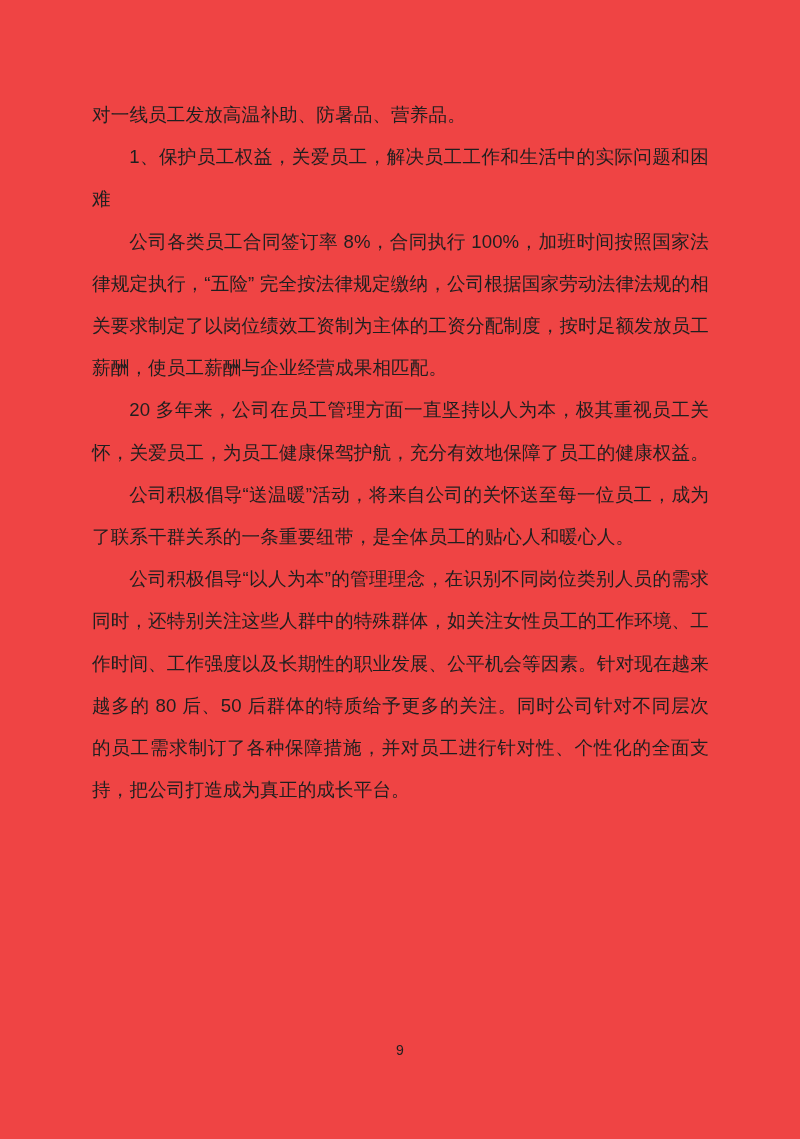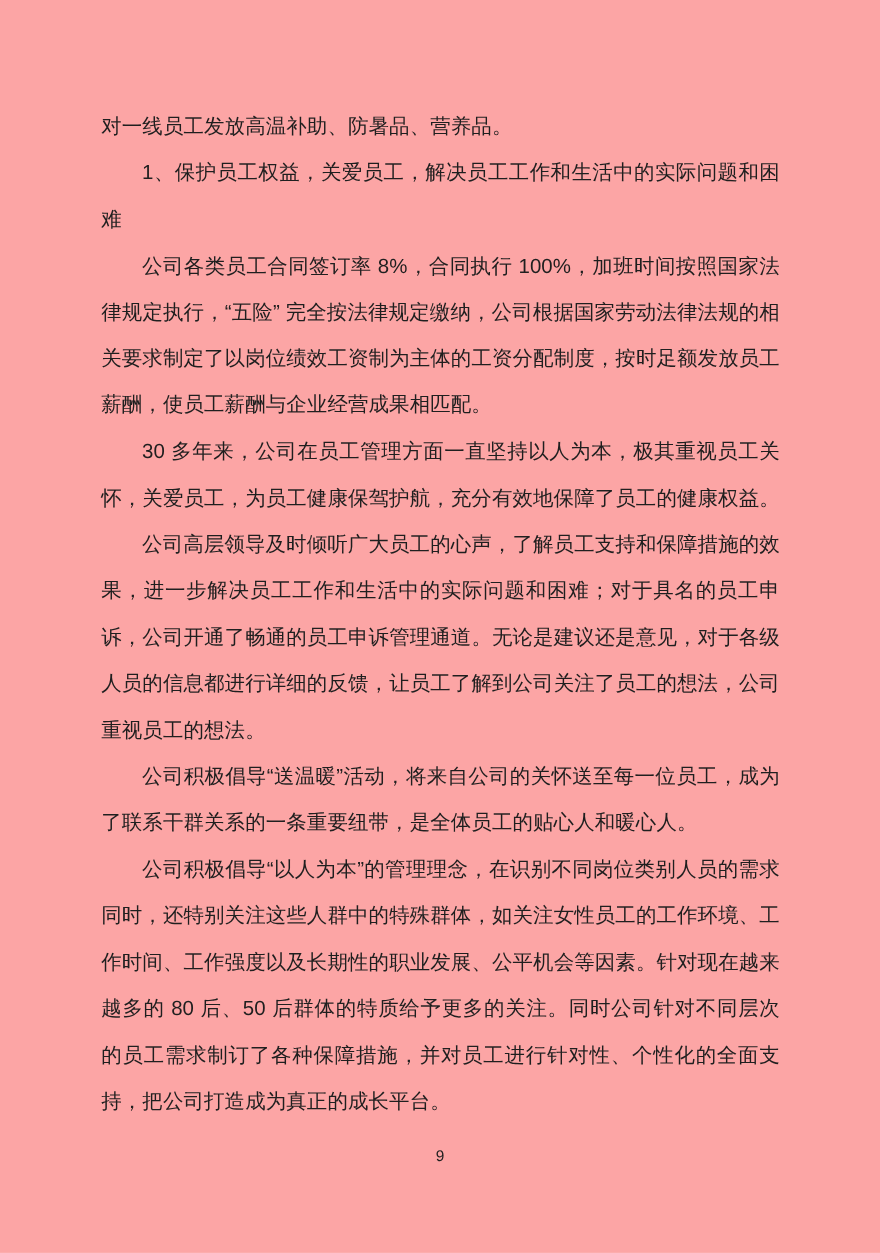--- a/index.html
+++ b/index.html
@@ -4,21 +4,21 @@
 <style>
   html, body {
     margin: 0;
     padding: 0;
     background: #ffffff;
   }
   .page {
     position: relative;
     width: 800px;
     height: 1139px;
-    background: #fca5a5;
+    background: #ef4444;
     font-family: "Liberation Sans", "DejaVu Sans", sans-serif;
     color: #1f1f1f;
     overflow: hidden;
     margin: 0 auto;
   }
   .content {
     position: absolute;
     left: 92px;
     top: 94px;
     width: 617px;
@@ -46,19 +46,18 @@
   }
 </style>
 </head>
 <body>
 
 <div class="page">
   <div class="content">
     <p class="para">对一线员工发放高温补助、防暑品、营养品。</p>
     <p class="para indent">1、保护员工权益，关爱员工，解决员工工作和生活中的实际问题和困难</p>
     <p class="para indent">公司各类员工合同签订率 8%，合同执行 100%，加班时间按照国家法律规定执行，“五险” 完全按法律规定缴纳，公司根据国家劳动法律法规的相关要求制定了以岗位绩效工资制为主体的工资分配制度，按时足额发放员工薪酬，使员工薪酬与企业经营成果相匹配。</p>
-    <p class="para indent">30 多年来，公司在员工管理方面一直坚持以人为本，极其重视员工关怀，关爱员工，为员工健康保驾护航，充分有效地保障了员工的健康权益。</p>
-    <p class="para indent">公司高层领导及时倾听广大员工的心声，了解员工支持和保障措施的效果，进一步解决员工工作和生活中的实际问题和困难；对于具名的员工申诉，公司开通了畅通的员工申诉管理通道。无论是建议还是意见，对于各级人员的信息都进行详细的反馈，让员工了解到公司关注了员工的想法，公司重视员工的想法。</p>
+    <p class="para indent">20 多年来，公司在员工管理方面一直坚持以人为本，极其重视员工关怀，关爱员工，为员工健康保驾护航，充分有效地保障了员工的健康权益。</p>
     <p class="para indent">公司积极倡导“送温暖”活动，将来自公司的关怀送至每一位员工，成为了联系干群关系的一条重要纽带，是全体员工的贴心人和暖心人。</p>
     <p class="para indent">公司积极倡导“以人为本”的管理理念，在识别不同岗位类别人员的需求同时，还特别关注这些人群中的特殊群体，如关注女性员工的工作环境、工作时间、工作强度以及长期性的职业发展、公平机会等因素。针对现在越来越多的 80 后、50 后群体的特质给予更多的关注。同时公司针对不同层次的员工需求制订了各种保障措施，并对员工进行针对性、个性化的全面支持，把公司打造成为真正的成长平台。</p>
   </div>
   <div class="page-number">9</div>
 </div>
 
 </body></html>

